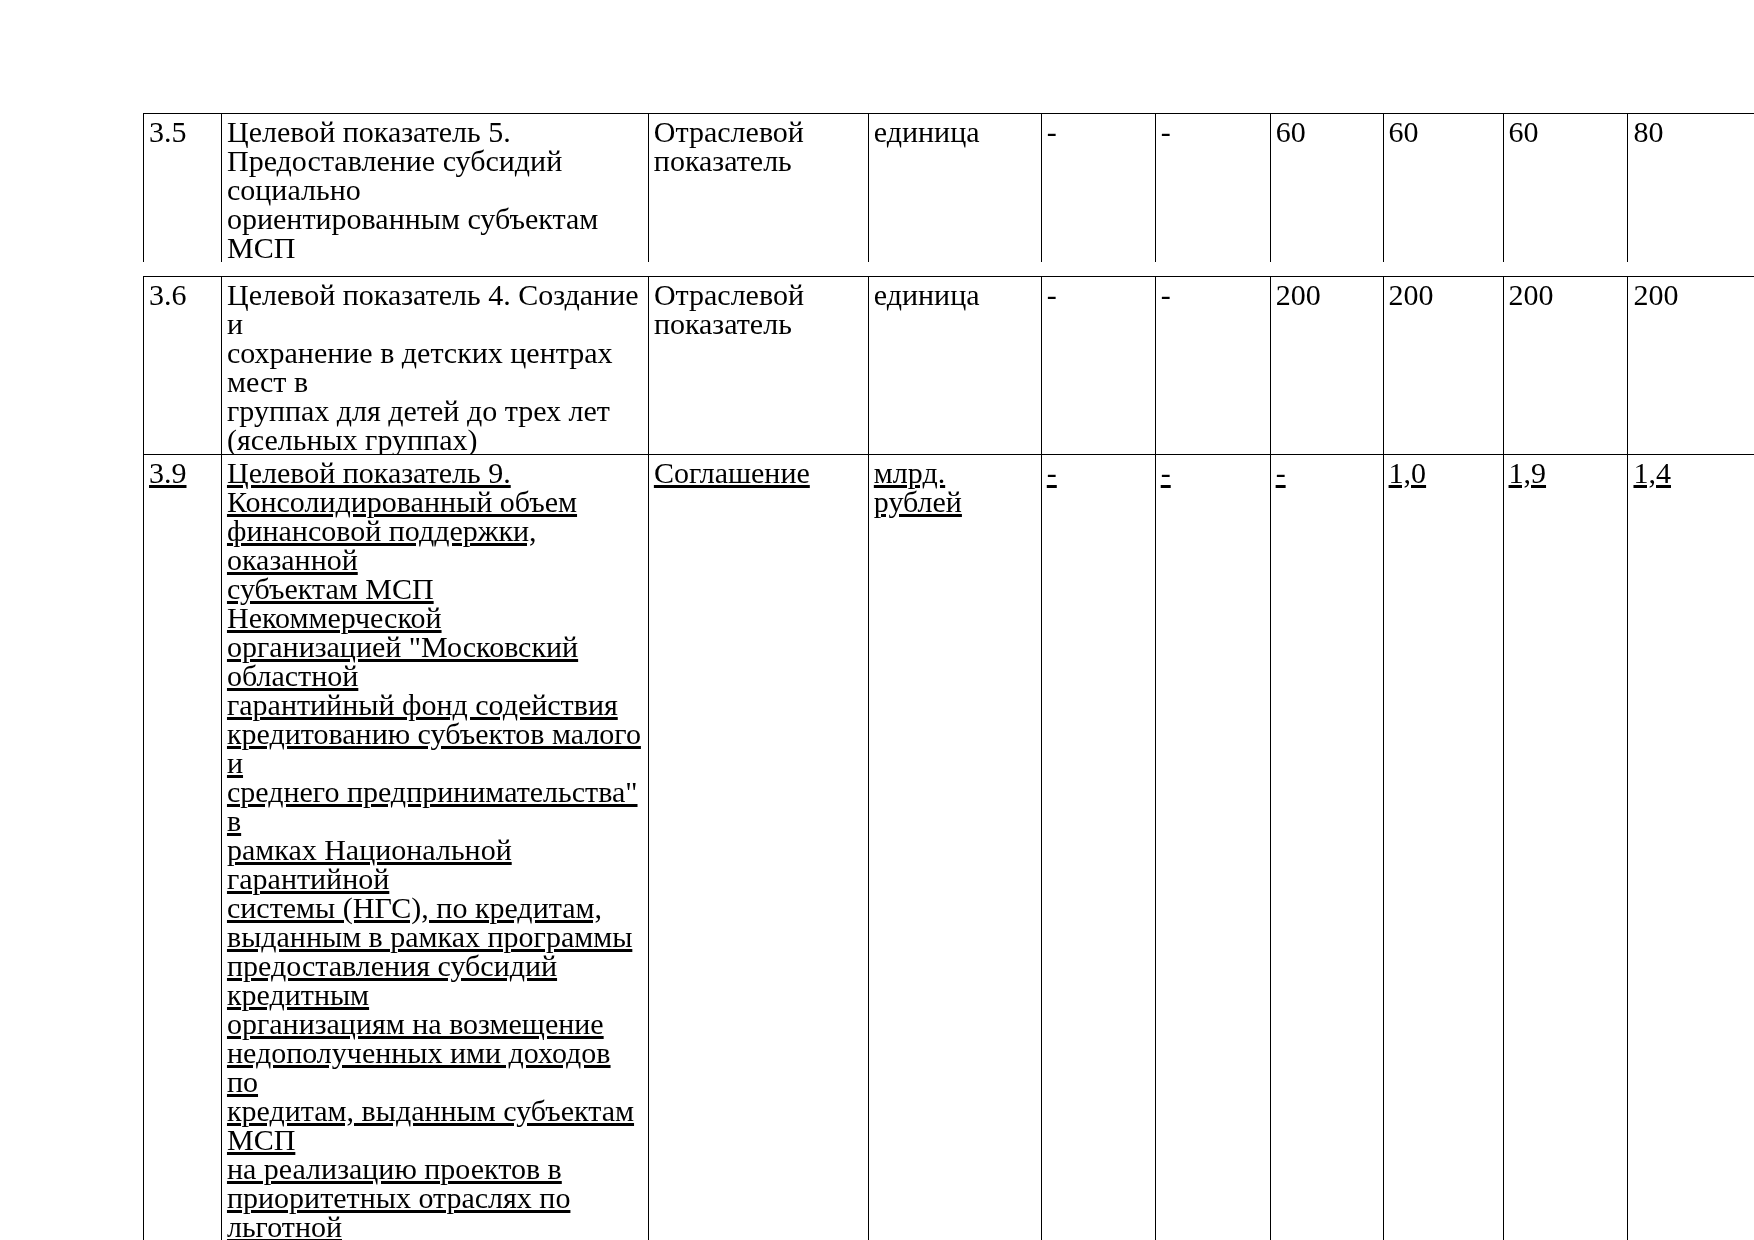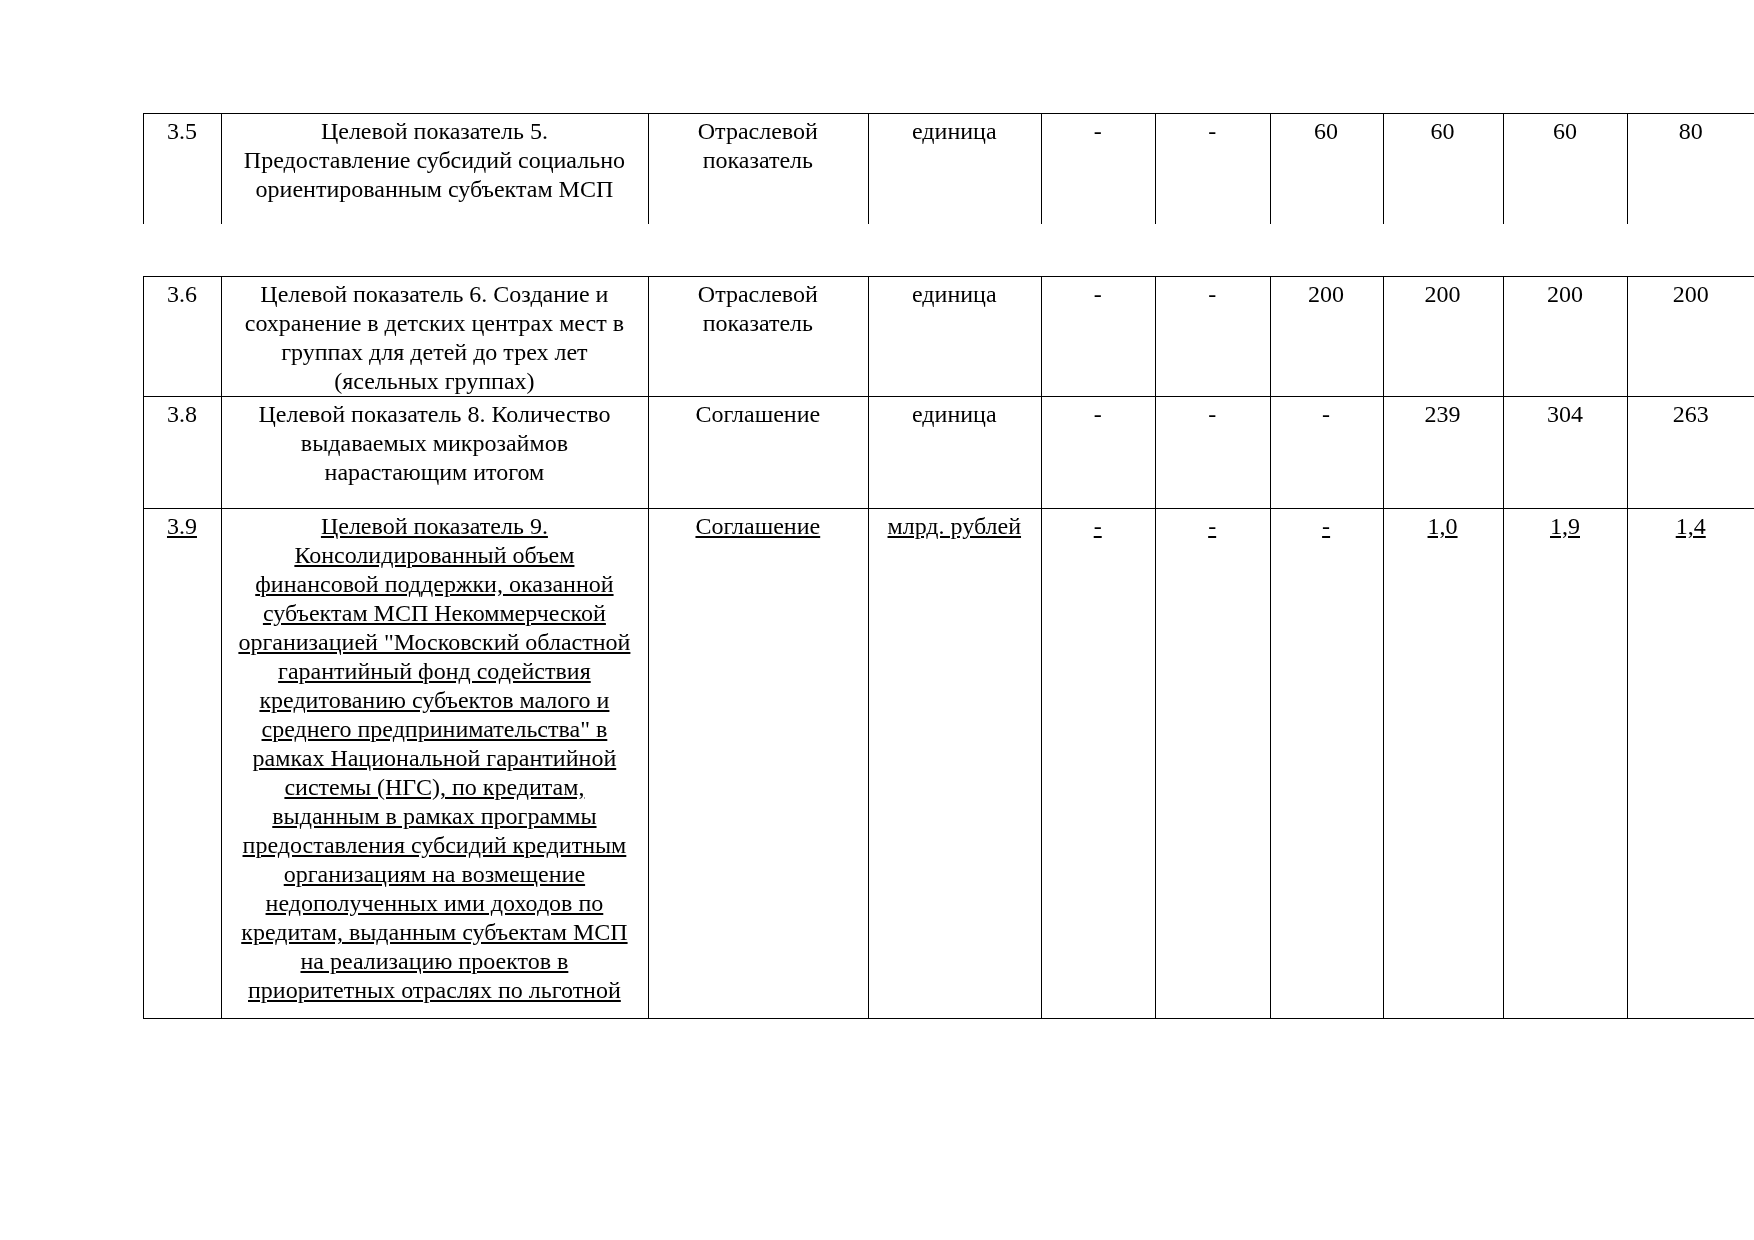--- a/index.html
+++ b/index.html
@@ -7,24 +7,23 @@
     padding: 0;
     background: #ffffff;
   }
   .page {
     position: relative;
     width: 1754px;
     height: 1240px;
     background: #ffffff;
     overflow: hidden;
     font-family: "Liberation Serif", "DejaVu Serif", serif;
-    font-size: 24px;
+    font-size: 30px;
     line-height: 29px;
     color: #000000;
-    text-align: center;
   }
   table.tbl {
     position: absolute;
     border-collapse: collapse;
     table-layout: fixed;
     border: none;
   }
   table.tbl td {
     border-left: 1.5px solid #000;
     border-top: 1.5px solid #000;
@@ -103,47 +102,33 @@
       <col class="c-v1">
         <col class="c-v2">
         <col class="c-v3">
         <col class="c-v4">
         <col class="c-v5">
         <col class="c-v6">
     </colgroup>
     <tbody>
         <tr style="height:98px;">
       <td>3.6</td>
-      <td>Целевой показатель 6. Создание и
+      <td>Целевой показатель 4. Создание и
 сохранение в детских центрах мест в
 группах для детей до трех лет
 (ясельных группах)</td>
       <td>Отраслевой
 показатель</td>
       <td>единица</td>
       <td>-</td>
       <td>-</td>
       <td>200</td>
       <td>200</td>
       <td>200</td>
       <td class="no-r">200</td>
-    </tr>
-    <tr style="height:112px;">
-      <td>3.8</td>
-      <td>Целевой показатель 8. Количество
-выдаваемых микрозаймов
-нарастающим итогом</td>
-      <td>Соглашение</td>
-      <td>единица</td>
-      <td>-</td>
-      <td>-</td>
-      <td>-</td>
-      <td>239</td>
-      <td>304</td>
-      <td class="no-r">263</td>
     </tr>
     <tr style="height:510px;text-decoration:underline;">
       <td>3.9</td>
       <td>Целевой показатель 9.
 Консолидированный объем
 финансовой поддержки, оказанной
 субъектам МСП Некоммерческой
 организацией "Московский областной
 гарантийный фонд содействия
 кредитованию субъектов малого и

